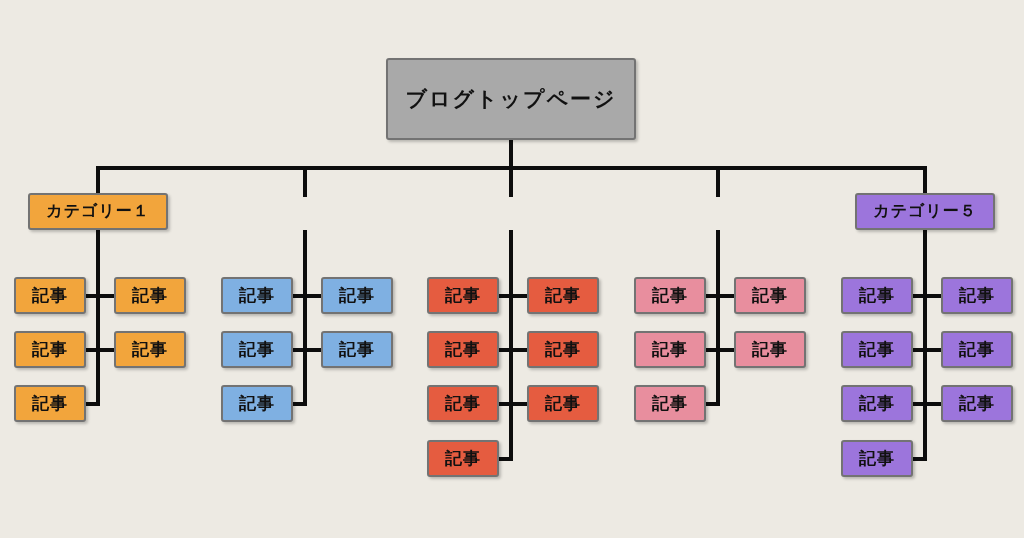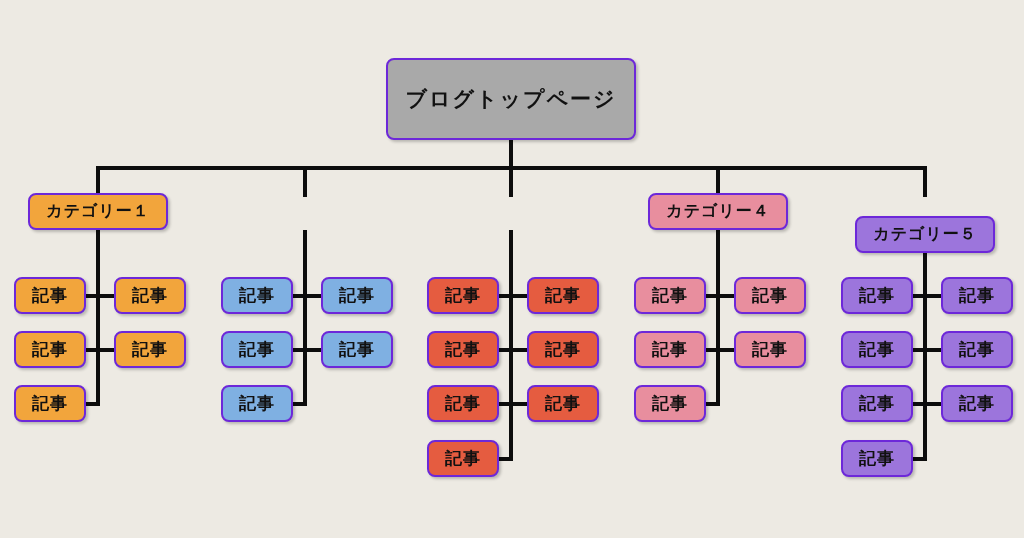--- a/index.html
+++ b/index.html
@@ -6,21 +6,21 @@
   body{font-family:"Liberation Sans","DejaVu Sans",sans-serif;}
   .canvas{
     position:relative;width:1024px;height:538px;overflow:hidden;
     background:#EDEAE3;
   }
   .line{position:absolute;background:#0D0D0D;}
   .line.v{width:4px;}
   .line.h{height:4px;}
   .box{
     position:absolute;display:flex;align-items:center;justify-content:center;
-    border:2px solid #6d28d9;border-radius:8px;box-sizing:border-box;
+    border:2px solid #737373;border-radius:3px;box-sizing:border-box;
     color:#111;font-weight:bold;text-align:center;
     box-shadow:2px 2px 3px rgba(0,0,0,0.22);
     letter-spacing:1px;
   }
   .root-box{width:250px;height:82px;font-size:21px;letter-spacing:2px;}
   .cat{width:140px;height:37px;font-size:16px;}
   .art{width:72px;height:37px;font-size:17px;}
 </style>
 </head>
 <body>
@@ -78,28 +78,27 @@
   <div class="box art" style="left: 321px; top: 331px; background: rgb(127, 176, 226);">記事</div>
 
   <div class="box art" style="left: 427px; top: 277px; background: rgb(229, 92, 64);">記事</div>
   <div class="box art" style="left: 427px; top: 331px; background: rgb(229, 92, 64);">記事</div>
   <div class="box art" style="left: 427px; top: 385px; background: rgb(229, 92, 64);">記事</div>
   <div class="box art" style="left: 427px; top: 440px; background: rgb(229, 92, 64);">記事</div>
   <div class="box art" style="left: 527px; top: 277px; background: rgb(229, 92, 64);">記事</div>
   <div class="box art" style="left: 527px; top: 331px; background: rgb(229, 92, 64);">記事</div>
   <div class="box art" style="left: 527px; top: 385px; background: rgb(229, 92, 64);">記事</div>
 
-  <div class="box cat" style="left: 648px; top: 193px; background: rgb(232, 142, 158);">カテゴリー４</div>
   <div class="box art" style="left: 634px; top: 277px; background: rgb(232, 142, 158);">記事</div>
   <div class="box art" style="left: 634px; top: 331px; background: rgb(232, 142, 158);">記事</div>
   <div class="box art" style="left: 634px; top: 385px; background: rgb(232, 142, 158);">記事</div>
   <div class="box art" style="left: 734px; top: 277px; background: rgb(232, 142, 158);">記事</div>
   <div class="box art" style="left: 734px; top: 331px; background: rgb(232, 142, 158);">記事</div>
 
-  <div class="box cat" style="left: 855px; top: 193px; background: rgb(156, 117, 220); margin-top: 23px;">カテゴリー５</div>
+  <div class="box cat" style="left: 855px; top: 193px; background: rgb(156, 117, 220);">カテゴリー５</div>
   <div class="box art" style="left: 841px; top: 277px; background: rgb(156, 117, 220);">記事</div>
   <div class="box art" style="left: 841px; top: 331px; background: rgb(156, 117, 220);">記事</div>
   <div class="box art" style="left: 841px; top: 385px; background: rgb(156, 117, 220);">記事</div>
   <div class="box art" style="left: 841px; top: 440px; background: rgb(156, 117, 220);">記事</div>
   <div class="box art" style="left: 941px; top: 277px; background: rgb(156, 117, 220);">記事</div>
   <div class="box art" style="left: 941px; top: 331px; background: rgb(156, 117, 220);">記事</div>
   <div class="box art" style="left: 941px; top: 385px; background: rgb(156, 117, 220);">記事</div>
 
 </div>
 

